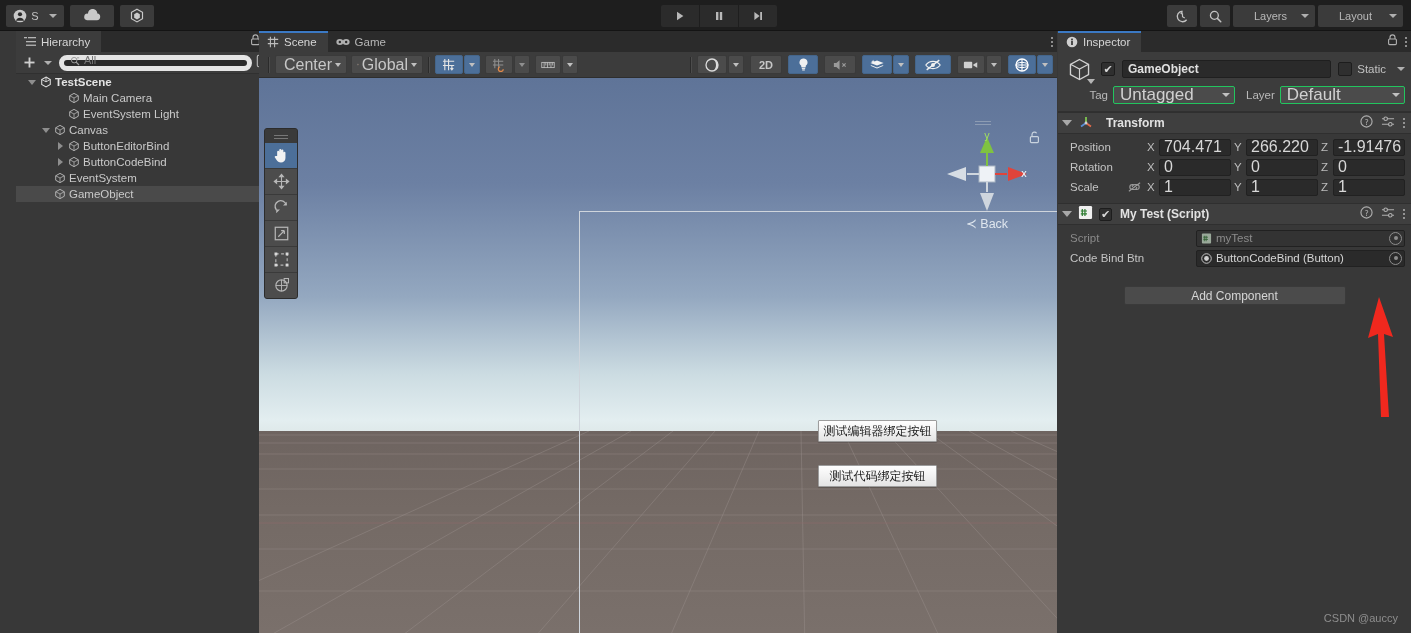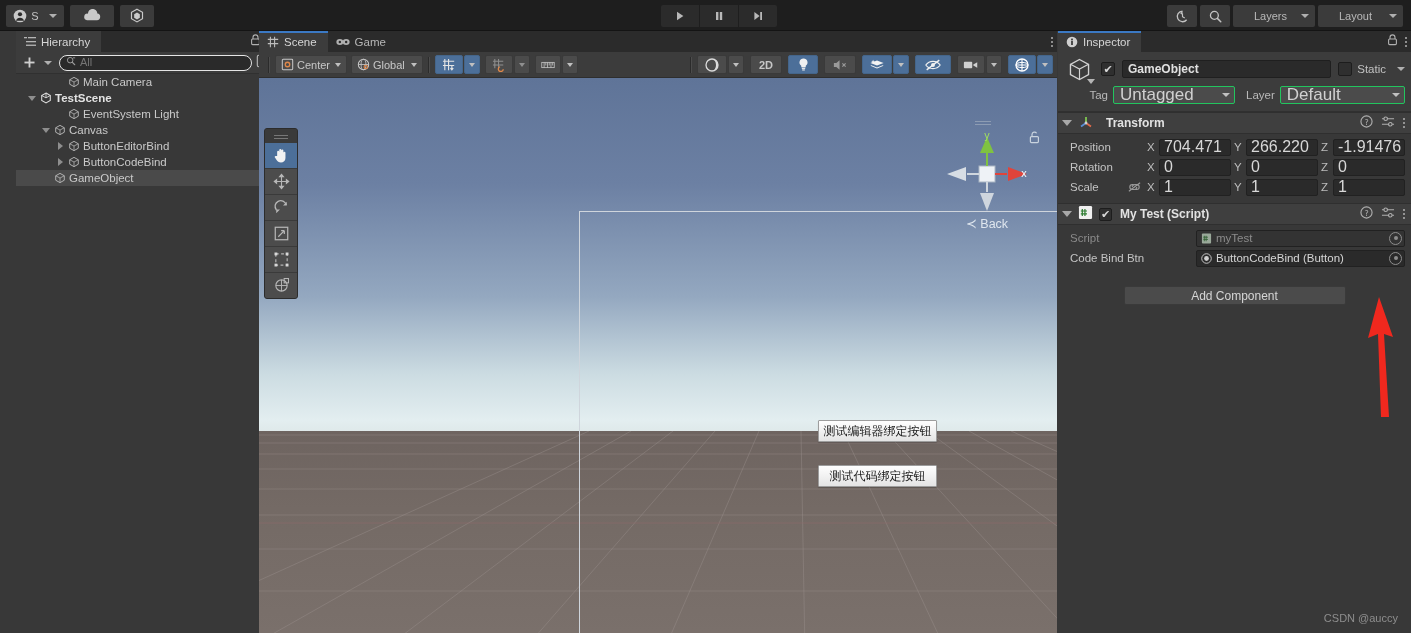--- a/index.html
+++ b/index.html
@@ -77,22 +77,22 @@
   .h-toolbar {
     height: 22px; background: #3c3c3c; display: flex; align-items: center;
     padding: 0 4px; gap: 4px; border-bottom: 1px solid #303030;
   }
   .plus-btn {
     display: flex; align-items: center; gap: 2px; height: 17px;
     padding: 0 3px; cursor: pointer; color: #c9c9c9;
   }
   .search-box {
     flex: 1; height: 16px; background: #2a2a2a; border-radius: 8px;
-    display: flex; align-items: flex-start; padding: 0 6px; gap: 4px;
-    border: 1px solid #e5e5e5;
+    display: flex; align-items: flex-end; padding: 0 6px; gap: 4px;
+    border: 5px solid #e5e5e5;
   }
   .search-box input {
     flex: 1; background: transparent; border: none; outline: none;
     color: #9a9a9a; font-size: 11px; font-family: "Liberation Sans", sans-serif;
   }
   .h-list { padding-top: 0; }
   .h-row {
     height: 16px; display: flex; align-items: center; font-size: 11.5px;
     color: #c9c9c9; cursor: pointer; position: relative; white-space: nowrap;
   }
@@ -111,21 +111,21 @@
   
   #scenepanel { left: 259px; top: 31px; width: 798px; height: 602px; background: #383838; }
   .sc-toolbar {
     height: 26px; background: #3c3c3c; display: flex; align-items: center;
     padding: 0 4px; gap: 0px; border-bottom: 1px solid #2e2e2e; position: relative;
   }
   .sc-sep2 { width: 2px; height: 16px; border-left: 1px solid #2b2b2b; border-right: 1px solid #4c4c4c; margin: 0 5px; }
   .sc-btn {
     height: 19px; background: #4b4b4b; border-radius: 2px; color: #c7c7c7;
     display: flex; align-items: center; justify-content: center; gap: 3px;
-    padding: 0 5px; font-size: 11px; cursor: pointer; border: 1px solid #3a3a3a;
+    padding: 0 5px; font-size: 16px; cursor: pointer; border: 1px solid #3a3a3a;
   }
   .sc-btn.on { background: #4c6f99; border-color: #44658a; }
   .sc-btn.flat { background: #4b4b4b; }
   .sc-drop { width: 16px; padding: 0; }
   .sc-grp { display: flex; gap: 1px; }
   .mini-caret { width:0;height:0;border-left:3.5px solid transparent;border-right:3.5px solid transparent;border-top:4px solid #c0c0c0; }
 
   .sc-view { position: relative; width: 798px; height: 575px; overflow: hidden; background: #5b7296; }
   .sky {
     position: absolute; left: 0; top: 0; width: 100%; height: 353px;
@@ -378,47 +378,47 @@
       </div>
       <span>
         <svg width="14" height="14" viewBox="0 0 15 15">
           <rect x="1.4" y="1.4" width="12.2" height="12.2" rx="1.6" fill="none" stroke="#b8b8b8" stroke-width="1.2"></rect>
           <path d="M4.6 10.4L10.4 4.6M10.4 4.6H7M10.4 4.6V8" stroke="#b8b8b8" stroke-width="1.2" fill="none"></path>
         </svg>
       </span>
     </div>
 
     <div class="h-list" id="hierarchy-list">
+        <div class="h-row scene" style="padding-left: 10px;">
+          <span class="h-arrow">
+            <i class="tri-d"></i>
+          </span>
+          <span class="h-icon">
+            <svg width="12" height="12" viewBox="0 0 14 14">
+              <path d="M7 1.2l5 2.9v5.8L7 12.8 2 9.9V4.1z" fill="none" stroke="#e0e0e0" stroke-width="1.2"></path>
+              <path d="M7 1.2v5.6M7 6.8L2 4.1M7 6.8l5-2.7" stroke="#e0e0e0" stroke-width="1"></path>
+            </svg>
+          </span>
+          <span class="h-label">TestScene</span>
+          <span class="kebab h-kebab">
+            <i></i>
+            <i></i>
+            <i></i>
+          </span>
+        </div>
         <div class="h-row" style="padding-left: 38px;">
           <span class="h-arrow"></span>
           <span class="h-icon">
             <svg width="12" height="12" viewBox="0 0 14 14">
               <path d="M7 1.6l5 2.8v5.2L7 12.4 2 9.6V4.4z" fill="none" stroke="#b8b8b8" stroke-width="1.1"></path>
               <path d="M2 4.4L7 7l5-2.6M7 7v5.4" fill="none" stroke="#b8b8b8" stroke-width="0.9"></path>
             </svg>
           </span>
           <span class="h-label">Main Camera</span>
         </div>
-        <div class="h-row scene" style="padding-left: 10px;">
-          <span class="h-arrow">
-            <i class="tri-d"></i>
-          </span>
-          <span class="h-icon">
-            <svg width="12" height="12" viewBox="0 0 14 14">
-              <path d="M7 1.2l5 2.9v5.8L7 12.8 2 9.9V4.1z" fill="none" stroke="#e0e0e0" stroke-width="1.2"></path>
-              <path d="M7 1.2v5.6M7 6.8L2 4.1M7 6.8l5-2.7" stroke="#e0e0e0" stroke-width="1"></path>
-            </svg>
-          </span>
-          <span class="h-label">TestScene</span>
-          <span class="kebab h-kebab">
-            <i></i>
-            <i></i>
-            <i></i>
-          </span>
-        </div>
         <div class="h-row" style="padding-left: 38px;">
           <span class="h-arrow"></span>
           <span class="h-icon">
             <svg width="12" height="12" viewBox="0 0 14 14">
               <path d="M7 1.6l5 2.8v5.2L7 12.4 2 9.6V4.4z" fill="none" stroke="#b8b8b8" stroke-width="1.1"></path>
               <path d="M2 4.4L7 7l5-2.6M7 7v5.4" fill="none" stroke="#b8b8b8" stroke-width="0.9"></path>
             </svg>
           </span>
           <span class="h-label">EventSystem Light</span>
         </div>
@@ -450,20 +450,30 @@
           <span class="h-arrow">
             <i class="tri-r"></i>
           </span>
           <span class="h-icon">
             <svg width="12" height="12" viewBox="0 0 14 14">
               <path d="M7 1.6l5 2.8v5.2L7 12.4 2 9.6V4.4z" fill="none" stroke="#b8b8b8" stroke-width="1.1"></path>
               <path d="M2 4.4L7 7l5-2.6M7 7v5.4" fill="none" stroke="#b8b8b8" stroke-width="0.9"></path>
             </svg>
           </span>
           <span class="h-label">ButtonCodeBind</span>
+        </div>
+        <div class="h-row" style="padding-left: 24px;">
+          <span class="h-arrow"></span>
+          <span class="h-icon">
+            <svg width="12" height="12" viewBox="0 0 14 14">
+              <path d="M7 1.6l5 2.8v5.2L7 12.4 2 9.6V4.4z" fill="none" stroke="#b8b8b8" stroke-width="1.1"></path>
+              <path d="M2 4.4L7 7l5-2.6M7 7v5.4" fill="none" stroke="#b8b8b8" stroke-width="0.9"></path>
+            </svg>
+          </span>
+          <span class="h-label">EventSystem</span>
         </div>
         <div class="h-row selected" style="padding-left: 24px;">
           <span class="h-arrow"></span>
           <span class="h-icon">
             <svg width="12" height="12" viewBox="0 0 14 14">
               <path d="M7 1.6l5 2.8v5.2L7 12.4 2 9.6V4.4z" fill="none" stroke="#b8b8b8" stroke-width="1.1"></path>
               <path d="M2 4.4L7 7l5-2.6M7 7v5.4" fill="none" stroke="#b8b8b8" stroke-width="0.9"></path>
             </svg>
           </span>
           <span class="h-label">GameObject</span>

